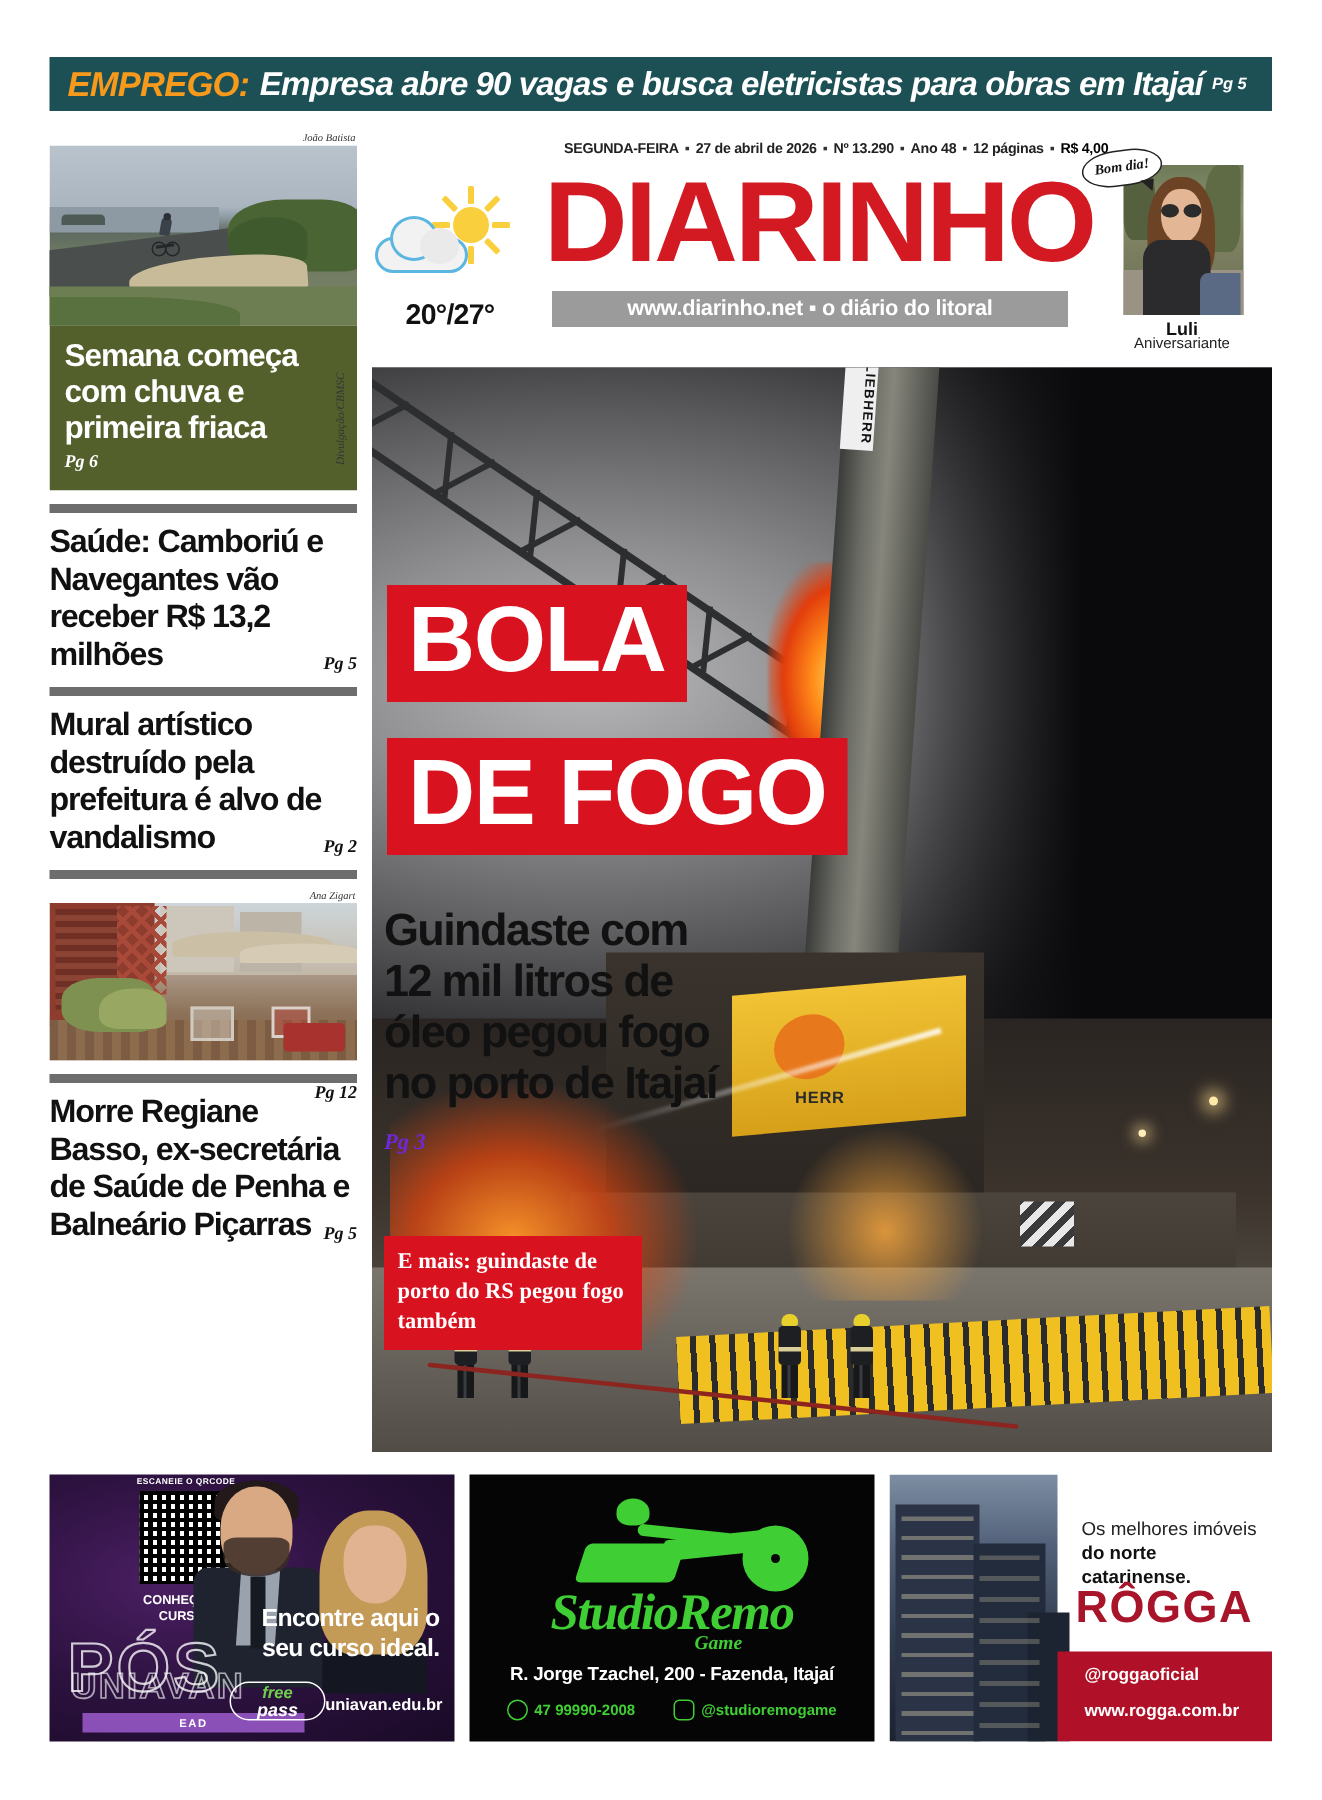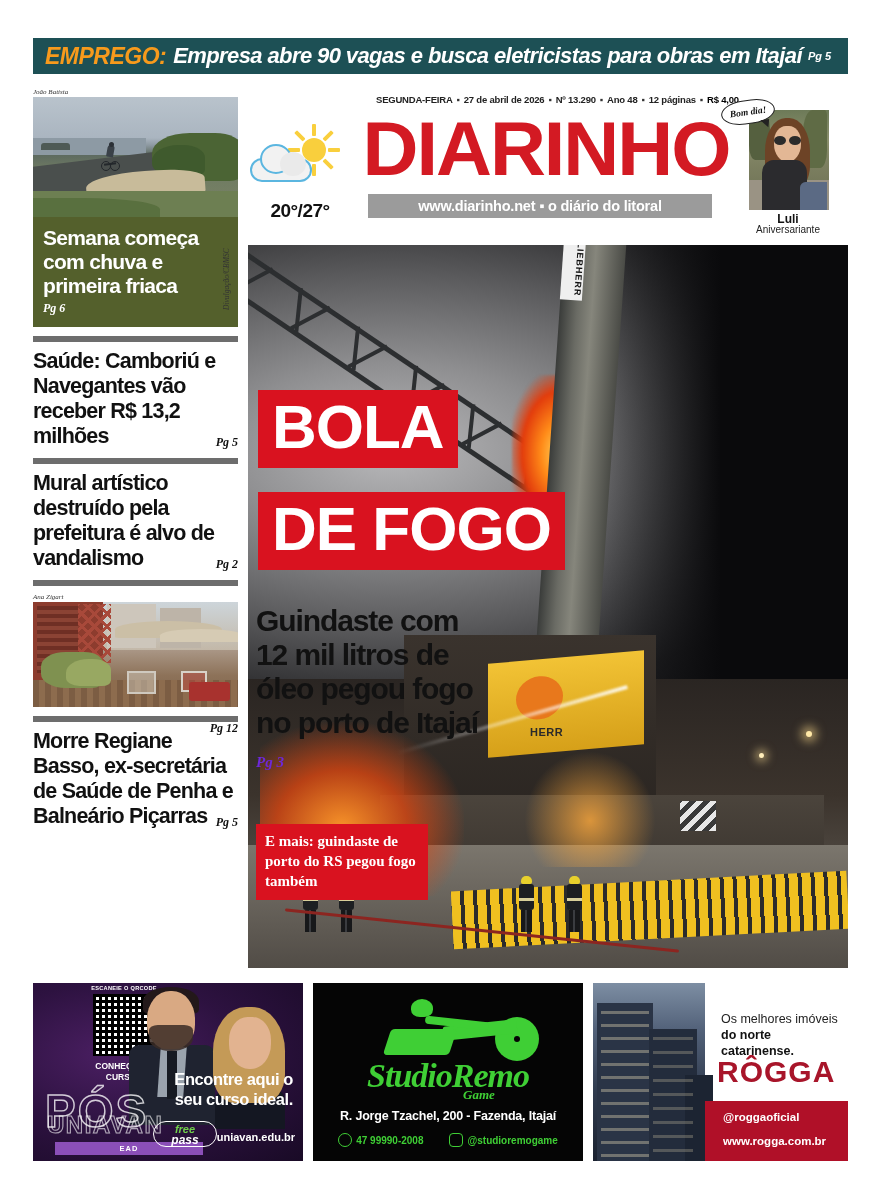--- a/index.html
+++ b/index.html
@@ -28,21 +28,21 @@
     font-size: 22px; letter-spacing: -0.6px; margin-left: 7px;
     font-family: "Liberation Sans", sans-serif;
   }
   .tb-pg { color:#ffffff; font-style: italic; font-weight: bold; font-size: 11px; margin-left: 6px; }
 
   
   .left-col {
     position: absolute; left: 33px; top: 88px; width: 205px; height: 880px;
   }
   .credit-right {
-    text-align: left; font-size: 7px; font-style: italic; color:#333;
+    text-align: right; font-size: 7px; font-style: italic; color:#333;
     font-family: "Liberation Serif", serif; line-height: 9px; height: 9px;
     padding-right: 1px;
   }
   .photo-box { position: relative; width: 205px; overflow: hidden; }
 
   
   .photo-bike { height: 120px; background:
       linear-gradient(to bottom, #b9c3cc 0%, #aab5c0 34%, #8e9aa2 40%, #5d6a60 48%, #6e7a62 60%, #7b8466 100%);
       position: relative;
   }

